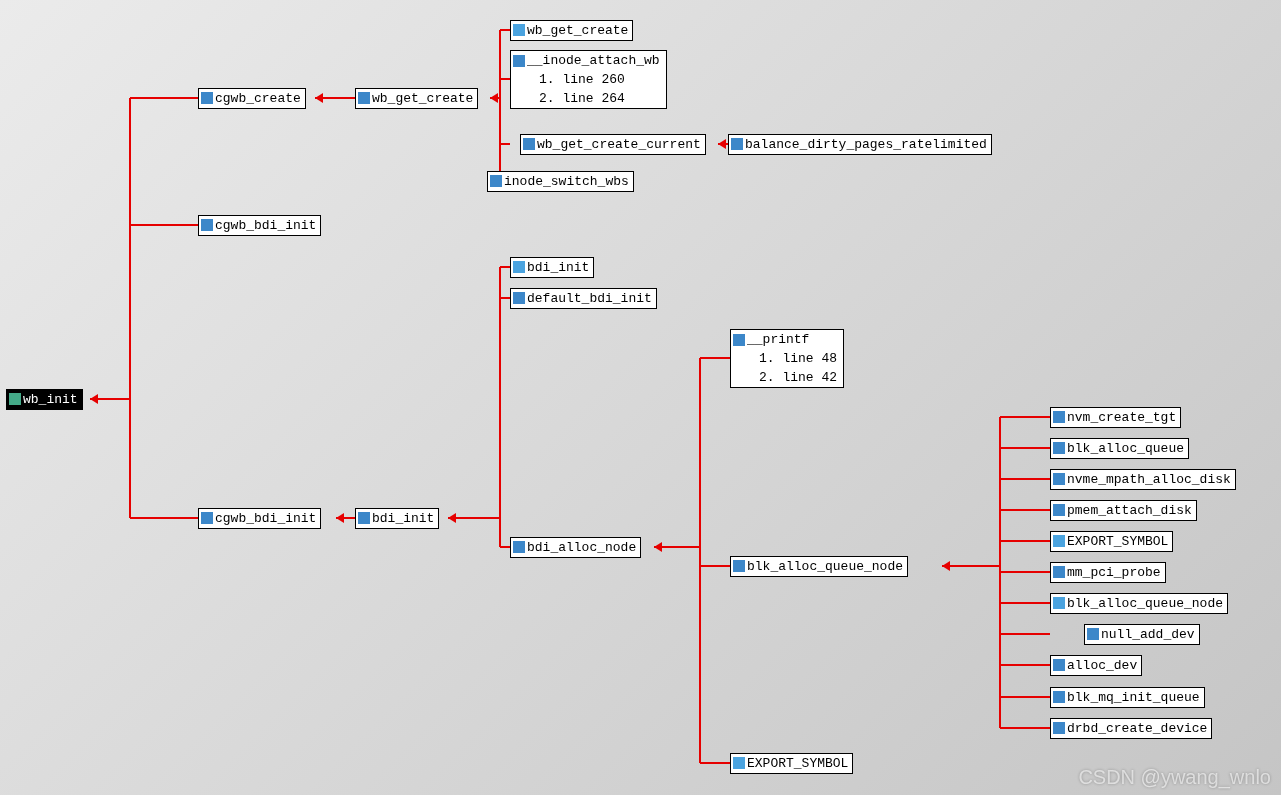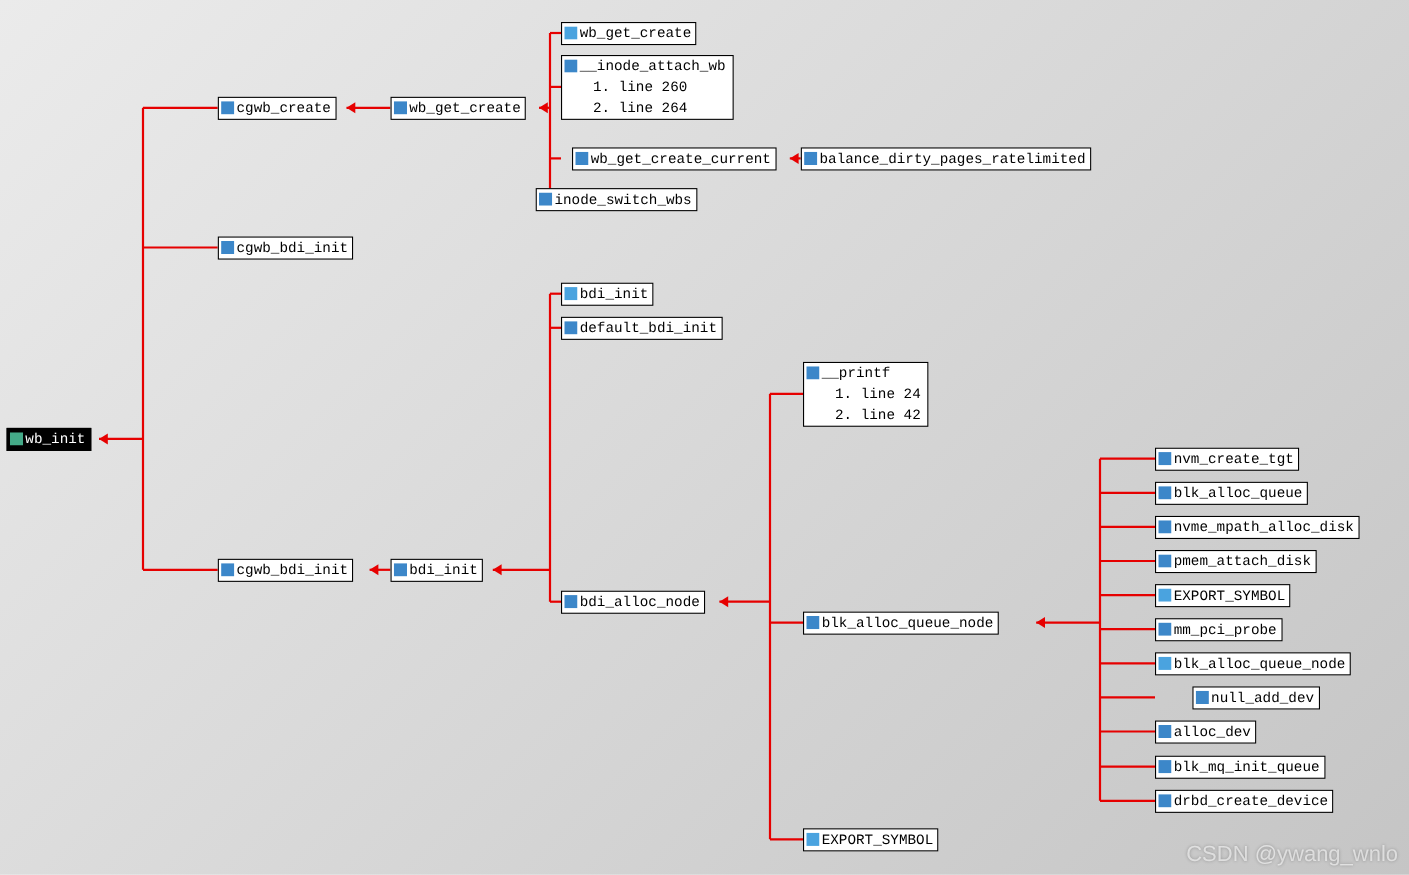--- a/index.html
+++ b/index.html
@@ -1,21 +1,21 @@
 <!DOCTYPE html>
 <html><head>
 <meta charset="utf-8">
 <style>
 html,body{margin:0;padding:0;width:1281px;height:795px;background:linear-gradient(135deg,#ebebeb 0%,#c5c5c5 100%);font-family:"Courier New",monospace;font-size:13px;position:relative;overflow:hidden}
 .node{position:absolute;background:#fff;border:1px solid #000;padding:2px 4px 2px 2px;white-space:nowrap;display:flex;align-items:flex-start;gap:2px}
 .node .ic{width:12px;height:12px;flex:0 0 12px;margin-top:1px;display:flex;align-items:center;justify-content:center}
 .node.root{background:#000;color:#fff}
 .node.root .ic svg rect{fill:#4a8}
 .multi{flex-direction:column;gap:0;align-items:stretch;padding:0}
-.multi .row1{display:flex;align-items:flex-start;gap:2px;padding:2px 6px 2px 2px}
+.multi .row1{display:flex;align-items:center;gap:2px;padding:2px 6px 2px 2px}
 .multi .row2{padding:2px 6px 2px 28px}
 .edges{position:absolute;left:0;top:0;width:1281px;height:795px;pointer-events:none}
 .edges line{stroke:#e60000;stroke-width:2}
 .edges polygon{fill:#e60000}
 .wm{position:absolute;right:10px;bottom:6px;color:rgba(255,255,255,0.6);font-family:Arial,sans-serif;font-size:20px;text-shadow:0 0 3px rgba(0,0,0,0.3)}
 </style>
 </head>
 <body>
 
 <svg class="edges">
@@ -198,21 +198,21 @@
 
 <div class="node multi" style="left:730px;top:329px">
   <div class="row1">
       <span class="ic">
         <svg width="12" height="12">
           <rect width="12" height="12" fill="#3c87c9"></rect>
         </svg>
       </span>
       <span>__printf</span>
     </div>
-  <div class="row2">1. line 24</div>
+  <div class="row2">1. line 48</div>
   <div class="row2">2. line 42</div>
 </div>
 <div class="node" style="left:730px;top:556px">
     <span class="ic">
       <svg width="12" height="12">
         <rect width="12" height="12" fill="#3c87c9"></rect>
       </svg>
     </span>
     <span>blk_alloc_queue_node</span>
   </div>

